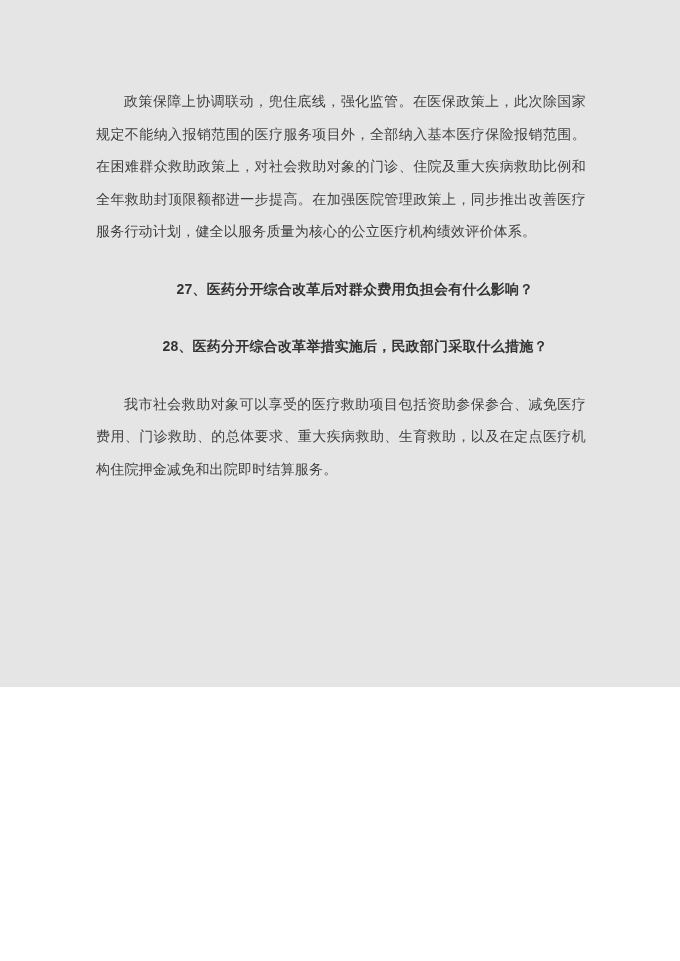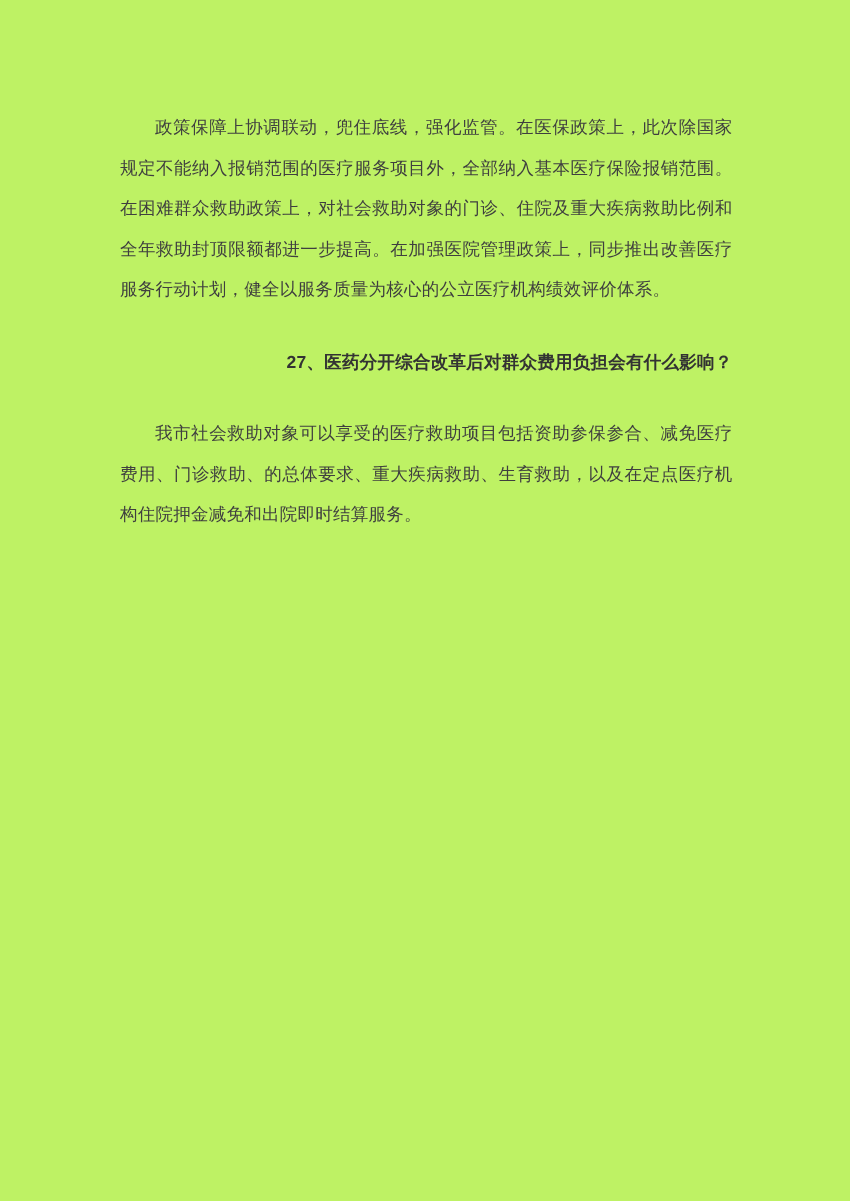--- a/index.html
+++ b/index.html
@@ -3,53 +3,54 @@
 <meta charset="utf-8">
 <style>
   html, body {
     margin: 0;
     padding: 0;
     background: #ffffff;
   }
   .page {
     position: relative;
     width: 680px;
-    height: 961px;
+    height: 687px;
     box-sizing: border-box;
-    background: #bef264;
+    background: #e5e5e5;
     padding: 85px 94px 0 96px;
     overflow: hidden;
     font-family: "Liberation Sans", "DejaVu Sans", sans-serif;
   }
   .para {
     font-size: 14px;
     line-height: 32.5px;
     color: #3f3f3f;
     text-align: justify;
     text-justify: inter-ideograph;
     text-indent: 2em;
     margin: 0 0 25px 0;
     letter-spacing: 0.2px;
   }
   .question-heading {
     font-size: 14px;
     line-height: 32.5px;
     font-weight: bold;
     color: #333333;
     text-indent: 2em;
-    text-align: right;
+    text-align: center;
     margin: 0 0 25px 0;
     letter-spacing: 0.2px;
   }
 </style>
 </head>
 <body>
 
 <main class="page">
   <p class="para">政策保障上协调联动，兜住底线，强化监管。在医保政策上，此次除国家规定不能纳入报销范围的医疗服务项目外，全部纳入基本医疗保险报销范围。在困难群众救助政策上，对社会救助对象的门诊、住院及重大疾病救助比例和全年救助封顶限额都进一步提高。在加强医院管理政策上，同步推出改善医疗服务行动计划，健全以服务质量为核心的公立医疗机构绩效评价体系。</p>
 
   <h3 class="question-heading">27、医药分开综合改革后对群众费用负担会有什么影响？</h3>
 
 
+  <h3 class="question-heading">28、医药分开综合改革举措实施后，民政部门采取什么措施？</h3>
 
   <p class="para">我市社会救助对象可以享受的医疗救助项目包括资助参保参合、减免医疗费用、门诊救助、的总体要求、重大疾病救助、生育救助，以及在定点医疗机构住院押金减免和出院即时结算服务。</p>
 
 </main>
 
 </body></html>

